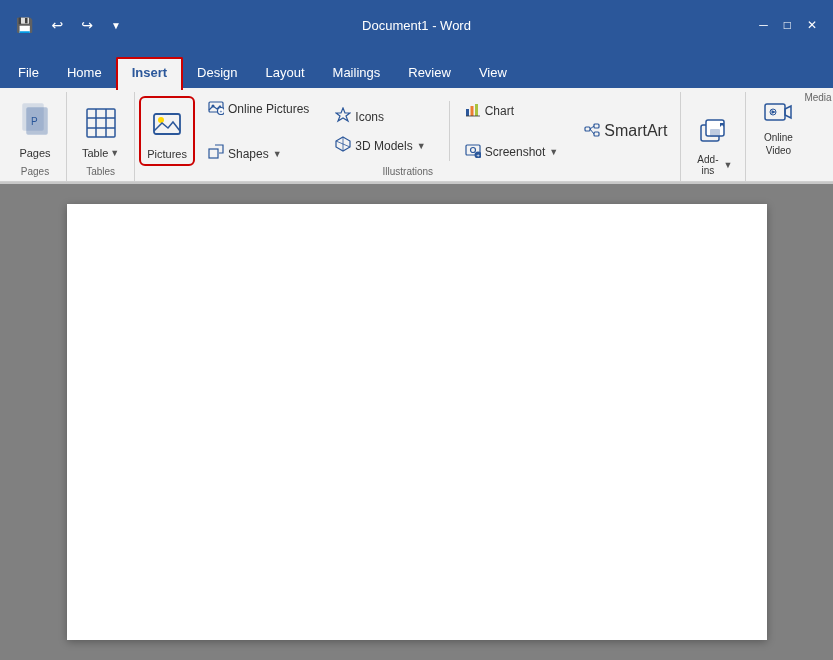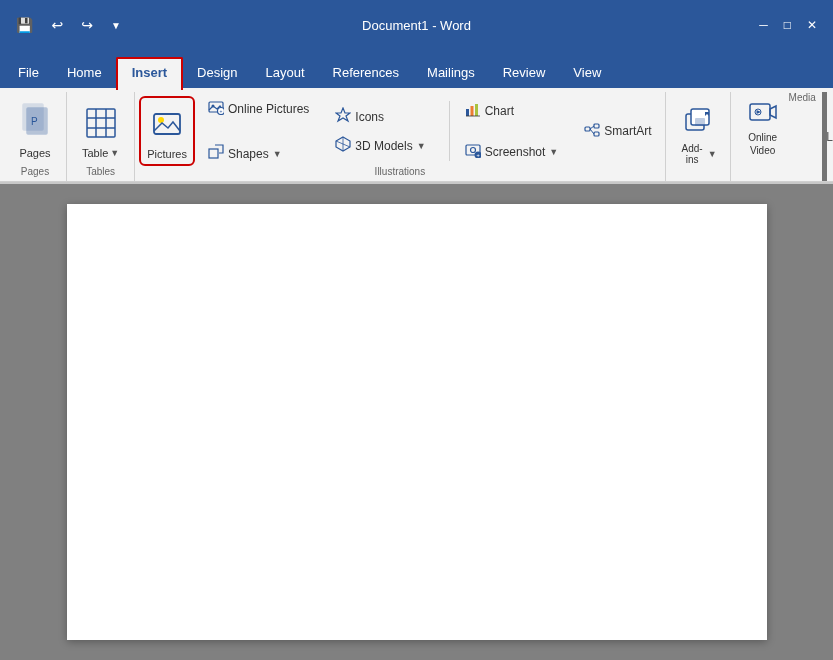--- a/index.html
+++ b/index.html
@@ -181,21 +181,20 @@
     <span style="font-size:12px;padding:0 6px;cursor:pointer;">✕</span>
   </div>
 </div>
 
 <div class="ribbon-tabs">
   <div class="ribbon-tab">File</div>
   <div class="ribbon-tab">Home</div>
   <div class="ribbon-tab active">Insert</div>
   <div class="ribbon-tab">Design</div>
   <div class="ribbon-tab">Layout</div>
-  <div class="ribbon-tab">References</div>
   <div class="ribbon-tab">Mailings</div>
   <div class="ribbon-tab">Review</div>
   <div class="ribbon-tab">View</div>
 </div>
 
 <div class="ribbon-area">
   <div class="ribbon-content">
 
     <div style="display:flex;flex-direction:column;align-items:center;border-right:1px solid #d0d0d0;padding:0 6px;">
       <div style="flex:1;display:flex;align-items:center;justify-content:center;">
@@ -327,30 +326,30 @@
           <button class="ribbon-btn-small">
             <span>
               <svg width="16" height="16" viewBox="0 0 16 16">
                 <rect x="1" y="5" width="5" height="4" rx="1" fill="none" stroke="#2b579a" stroke-width="1.2"></rect>
                 <rect x="10" y="2" width="5" height="4" rx="1" fill="none" stroke="#2b579a" stroke-width="1.2"></rect>
                 <rect x="10" y="10" width="5" height="4" rx="1" fill="none" stroke="#2b579a" stroke-width="1.2"></rect>
                 <line x1="6" y1="7" x2="10" y2="4" stroke="#2b579a" stroke-width="1"></line>
                 <line x1="6" y1="7" x2="10" y2="12" stroke="#2b579a" stroke-width="1"></line>
               </svg>
             </span>
-            <span style="font-size:12px;">SmartArt</span>
+            <span style="font-size:16px;">SmartArt</span>
           </button>
         </div>
       </div>
       <div class="ribbon-group-label">Illustrations</div>
     </div>
 
     <div style="width:1px;background:#d0d0d0;margin:4px 0;"></div>
 
-    <div style="display:flex;flex-direction:column;align-items:center;border-right:1px solid #d0d0d0;padding:0 6px;">
+    <div style="display:flex;flex-direction:row;align-items:flex-end;border-right:1px solid #d0d0d0;padding:0 6px;">
       <div style="flex:1;display:flex;align-items:center;justify-content:center;">
         <button class="ribbon-btn-media">
           <div style="font-size:26px;">
             <svg width="30" height="30" viewBox="0 0 30 30">
               <rect x="3" y="8" width="18" height="16" rx="2" fill="none" stroke="#2b579a" stroke-width="1.5"></rect>
               <rect x="8" y="3" width="18" height="16" rx="2" fill="white" stroke="#2b579a" stroke-width="1.5"></rect>
               <rect x="12" y="12" width="10" height="8" rx="1" fill="#2b579a" opacity="0.3"></rect>
               <polygon points="22,6 26,6 26,10 24,8 22,10" fill="#2b579a"></polygon>
             </svg>
           </div>

